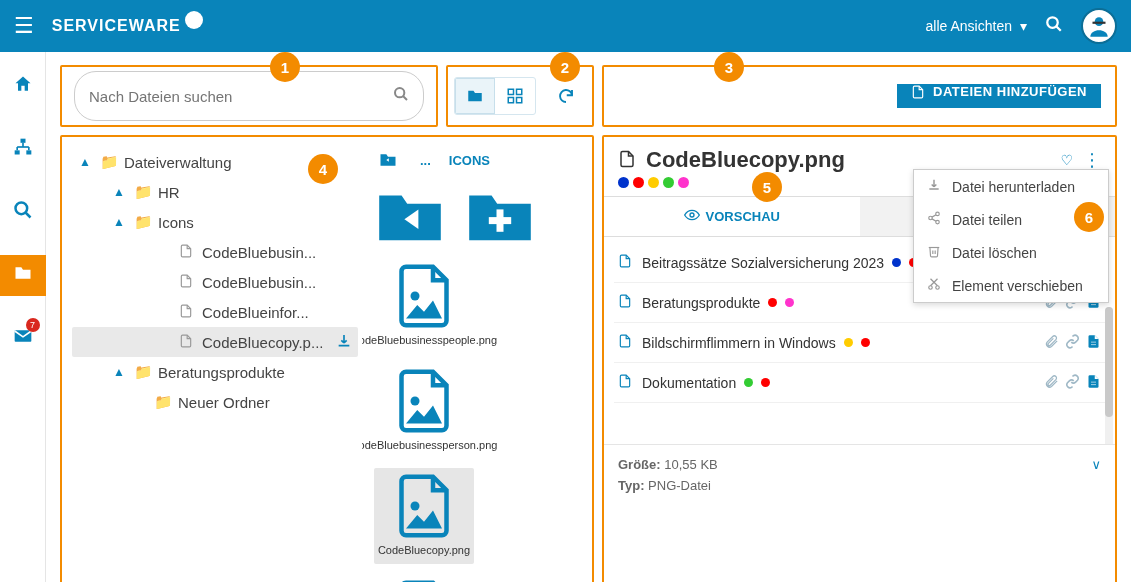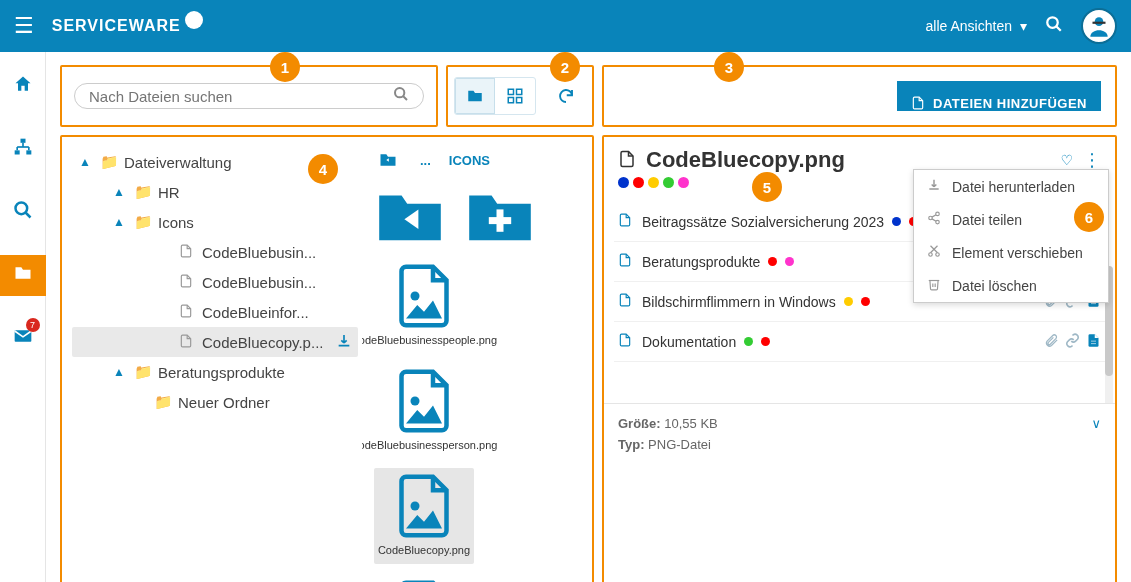--- a/index.html
+++ b/index.html
@@ -19,30 +19,30 @@
   .leftrail .item { color:#0984ba; font-size:18px; cursor:pointer; position:relative; width:46px; text-align:center; padding:8px 0;}
   .leftrail .item.active { background:#f38b00; color:#fff; }
   .leftrail .badge { position:absolute; top:0px; right:6px; background:#d9281e; color:#fff; border-radius:50%; width:14px; height:14px; font-size:9px; line-height:14px; text-align:center; }
   
   .main { position:absolute; top:52px; left:46px; right:0; bottom:0; }
   
   .callout { position:absolute; width:30px; height:30px; background:#f38b00; color:#fff; border-radius:50%; display:flex; align-items:center; justify-content:center; font-weight:bold; z-index:50; font-size:15px; }
   
   .panel { position:absolute; border:2px solid #f38b00; border-radius:2px; background:#fff;}
   .panel1 { top:13px; left:14px; width:378px; height:62px; display:flex; align-items:center; padding:0 12px;}
-  .search-wrap { flex:1; border:1px solid #ccc; border-radius:22px; height:26px; display:flex; align-items:center; padding:0 14px; }
+  .search-wrap { flex:1; border:1px solid #ccc; border-radius:22px; height:50px; display:flex; align-items:center; padding:0 14px; }
   .search-wrap input { flex:1; border:none; outline:none; font-size:15px; color:#555; background:transparent;}
   .search-wrap .mag { color:#888; font-size:16px;}
   .panel2 { top:13px; left:400px; width:148px; height:62px; display:flex; align-items:center; justify-content:center; gap:0; }
   .panel2 .btn { width:40px; height:36px; display:flex; align-items:center; justify-content:center; color:#0984ba; cursor:pointer; font-size:16px; border:1px solid transparent;}
   .panel2 .btn.sel { background:#eaf4f9; border:1px solid #c7dfeb; }
   .panel2 .group { display:flex; border-radius:3px; overflow:hidden; border:1px solid #d5e6ef;}
   .panel2 .refresh { margin-left:10px;}
   .panel3 { top:13px; left:556px; width:515px; height:62px; display:flex; align-items:center; justify-content:flex-end; padding:0 14px;}
-  .add-btn { background:#0984ba; color:#fff; border:none; height:30px; padding:0 14px; font-size:13px; font-weight:bold; letter-spacing:.5px; cursor:pointer; display:flex; align-items:flex-end; gap:8px;}
+  .add-btn { background:#0984ba; color:#fff; border:none; height:24px; padding:0 14px; font-size:13px; font-weight:bold; letter-spacing:.5px; cursor:pointer; display:flex; align-items:flex-start; gap:8px;}
   .panel4 { top:83px; left:14px; width:534px; height:486px; display:flex; }
   .panel5 { top:83px; left:556px; width:515px; height:486px; }
   
   .tree { width:300px; padding:10px 4px 4px 10px; overflow:auto; font-size:15px; }
   .tree-row { display:flex; align-items:center; height:30px; padding:0 6px; cursor:pointer; color:#444; border-radius:2px; gap:8px;}
   .tree-row.selected { background:#e9e9e9;}
   .tree-row .caret { color:#0984ba; width:14px; text-align:center; font-size:12px;}
   .tree-row .ficon { color:#999; width:16px; text-align:center;}
   .tree-row .dl { margin-left:auto; color:#0984ba;}
   
@@ -326,20 +326,36 @@
       <span class="heart">♡</span>
       <span class="kebab">⋮</span>
     </div>
     <div class="dots-row" id="detail-dots">
         <span class="dot" style="background: rgb(0, 51, 204);"></span>
         <span class="dot" style="background: rgb(255, 0, 0);"></span>
         <span class="dot" style="background: rgb(255, 204, 0);"></span>
         <span class="dot" style="background: rgb(51, 204, 51);"></span>
         <span class="dot" style="background: rgb(255, 51, 204);"></span>
       </div>
+    <div class="tabs" id="tabs">
+        <div class="tab">
+          <span><svg width="16" height="16" viewBox="0 0 24 24" fill="none" stroke="#0984ba" stroke-width="2">
+              <path d="M1 12s4-7 11-7 11 7 11 7-4 7-11 7S1 12 1 12z"></path>
+              <circle cx="12" cy="12" r="3"></circle>
+            </svg></span>
+          <span>VORSCHAU</span>
+        </div>
+        <div class="tab active">
+          <span><svg width="16" height="16" viewBox="0 0 24 24" fill="none" stroke="#0984ba" stroke-width="2.5">
+              <path d="M10 13a5 5 0 0 0 7 0l3-3a5 5 0 0 0-7-7l-1 1"></path>
+              <path d="M14 11a5 5 0 0 0-7 0l-3 3a5 5 0 0 0 7 7l1-1"></path>
+            </svg></span>
+          <span>NUTZUNG (3</span>
+        </div>
+      </div>
     <div class="usage-list" id="usage">
       <div class="fake-scroll">
           <div class="handle"></div>
         </div>
     <div class="usage-row">
           <span class="ficon"><svg width="14" height="16" viewBox="0 0 24 24" fill="none" stroke="#0984ba" stroke-width="2">
               <path d="M14 2H6a2 2 0 0 0-2 2v16a2 2 0 0 0 2 2h12a2 2 0 0 0 2-2V8z"></path>
               <polyline points="14 2 14 8 20 8"></polyline>
             </svg></span>
           <span>Beitragssätze Sozialversicherung 2023</span> 
@@ -452,31 +468,31 @@
               <circle cx="18" cy="5" r="3"></circle>
               <circle cx="6" cy="12" r="3"></circle>
               <circle cx="18" cy="19" r="3"></circle>
               <line x1="8.5" y1="10.5" x2="15.5" y2="6.5"></line>
               <line x1="8.5" y1="13.5" x2="15.5" y2="17.5"></line>
             </svg></span>
           <span>Datei teilen</span>
         </div>
         <div class="row">
           <span class="cicon"><svg width="14" height="14" viewBox="0 0 24 24" fill="none" stroke="#999" stroke-width="2">
+              <polyline points="3 6 5 6 21 6"></polyline>
+              <path d="M19 6l-1 14a2 2 0 0 1-2 2H8a2 2 0 0 1-2-2L5 6"></path>
+              <path d="M10 11v6M14 11v6"></path>
+            </svg></span>
+          <span>Datei löschen</span>
+        </div>
+        <div class="row">
+          <span class="cicon"><svg width="14" height="14" viewBox="0 0 24 24" fill="none" stroke="#999" stroke-width="2">
               <circle cx="6" cy="18" r="3"></circle>
               <circle cx="18" cy="18" r="3"></circle>
               <line x1="6" y1="15" x2="18" y2="3"></line>
               <line x1="18" y1="15" x2="6" y2="3"></line>
             </svg></span>
           <span>Element verschieben</span>
         </div>
-        <div class="row">
-          <span class="cicon"><svg width="14" height="14" viewBox="0 0 24 24" fill="none" stroke="#999" stroke-width="2">
-              <polyline points="3 6 5 6 21 6"></polyline>
-              <path d="M19 6l-1 14a2 2 0 0 1-2 2H8a2 2 0 0 1-2-2L5 6"></path>
-              <path d="M10 11v6M14 11v6"></path>
-            </svg></span>
-          <span>Datei löschen</span>
-        </div>
       </div>
   </div>
 
 </div>
 
 </body></html>

